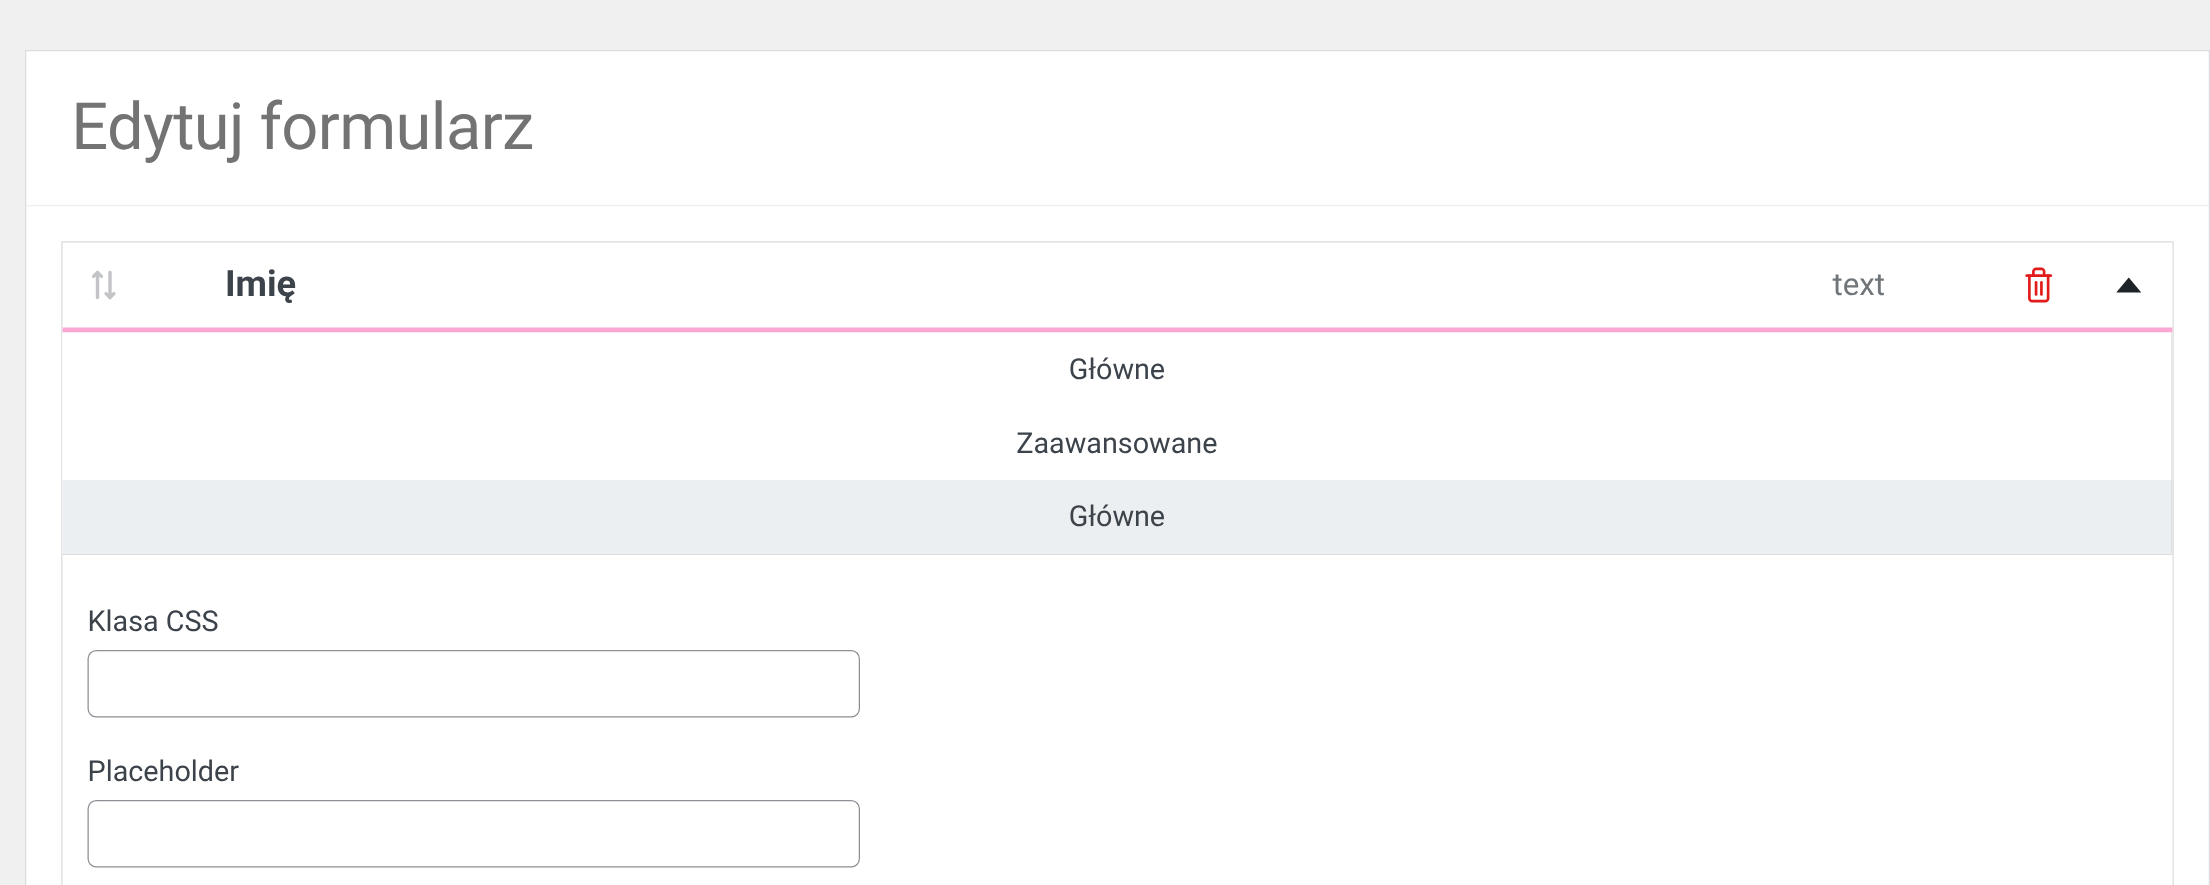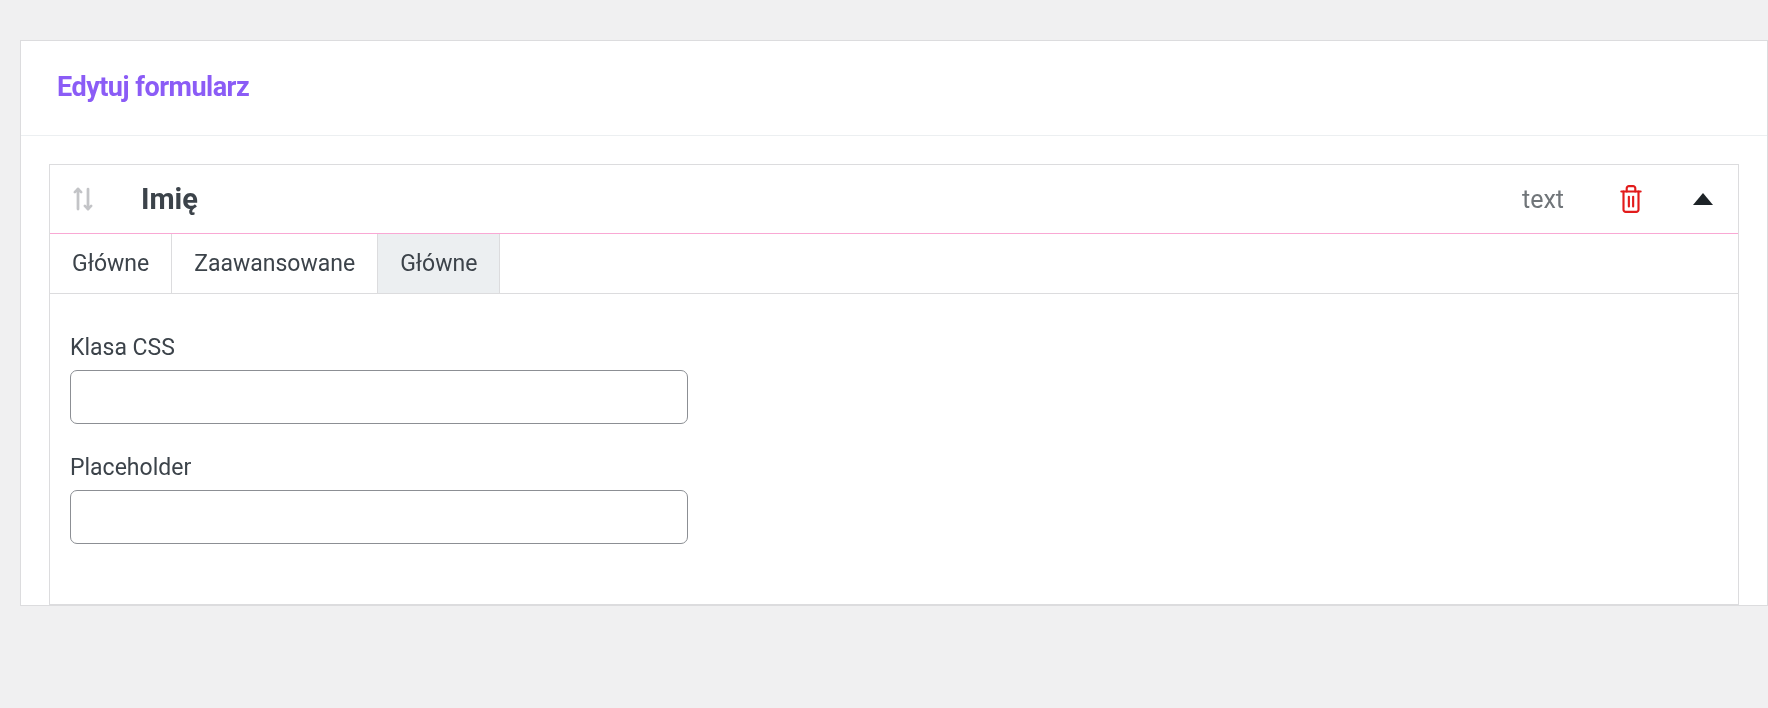--- a/index.html
+++ b/index.html
@@ -16,23 +16,23 @@
   }
   .panel {
     background: #fff;
     border: 1px solid #dcdcde;
   }
   .panel-header {
     padding: 30px 36px 32px 36px;
     border-bottom: 1px solid #eceff1;
   }
   .page-title {
-    font-size: 27px;
-    font-weight: 700;
-    color: #8b5cf6;
+    font-size: 52px;
+    font-weight: 400;
+    color: #737373;
     letter-spacing: -0.5px;
   }
   .panel-body {
     padding: 28px 28px 0 28px;
   }
   .field-card {
     border: 1px solid #dcdcde;
     background: #fff;
   }
   .field-card-header {
@@ -49,27 +49,27 @@
     justify-content: center;
     width: 42px;
     height: 42px;
     cursor: move;
   }
   .drag-handle svg { width: 30px; height: 30px; }
   .field-title {
     font-size: 29px;
     font-weight: 700;
     color: #3c434a;
-    margin-left: 37px;
+    margin-left: 76px;
   }
   .spacer { flex: 1; }
   .field-type {
     font-size: 25px;
     color: #707579;
-    margin-right: 48px;
+    margin-right: 104px;
     font-weight: 400;
   }
   .delete-btn {
     background: none;
     border: none;
     cursor: pointer;
     padding: 6px;
     margin-right: 36px;
     display: flex;
     align-items: center;
@@ -80,23 +80,24 @@
     border: none;
     cursor: pointer;
     padding: 6px;
     display: flex;
     align-items: center;
   }
   .collapse-btn svg { width: 22px; height: 14px; }
 
   .tabs {
     display: flex;
-    border-top: 1px solid #f9a8d4;
+    border-top: 4px solid #f9a8d4;
     border-bottom: 1px solid #dcdcde;
     background: #fff;
+    flex-direction: column;
   }
   .tab {
     padding: 16px 22px;
     font-size: 23px;
     color: #3c434a;
     border: none;
     border-right: 1px solid #dcdcde;
     background: #fff;
     cursor: pointer;
     font-family: inherit;

